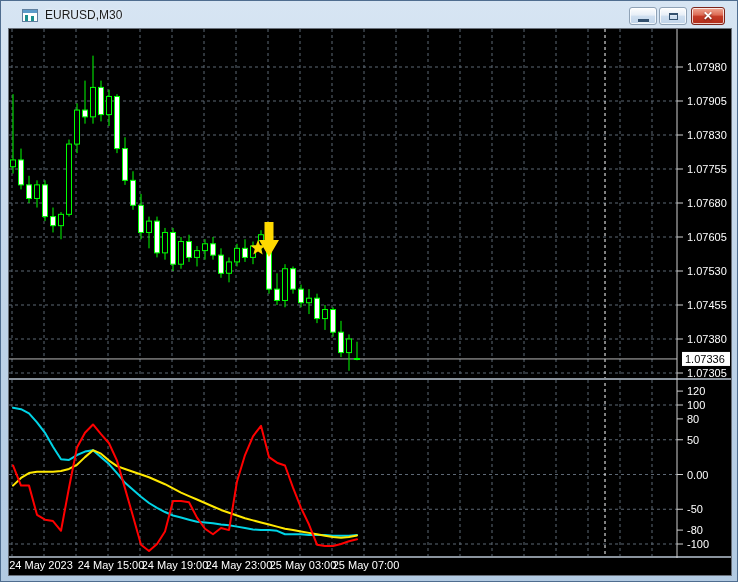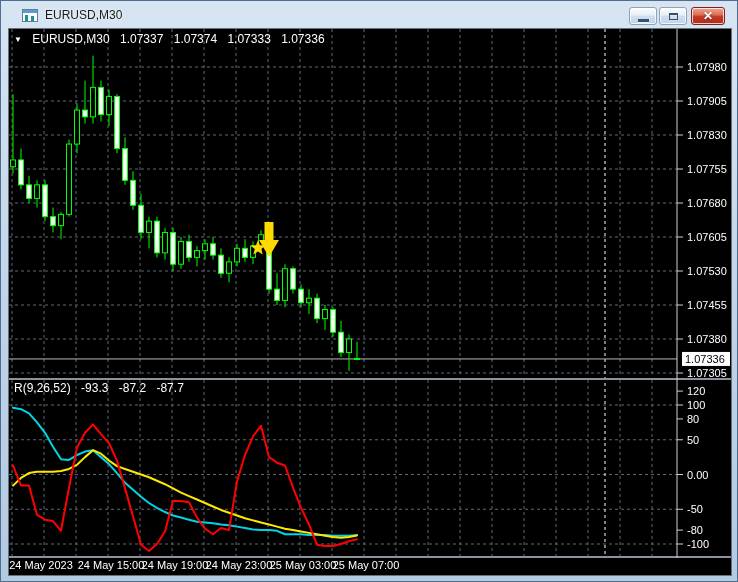--- a/index.html
+++ b/index.html
@@ -251,28 +251,14 @@
       <rect x="681" y="350.9466666666667" width="48" height="14" fill="#ffffff"></rect>
       <text x="684" y="361.9466666666667" font-family="&quot;Liberation Sans&quot;,sans-serif" font-size="11" fill="#000">1.07336</text>
       <text x="40" y="568" text-anchor="middle" font-family="&quot;Liberation Sans&quot;,sans-serif" font-size="11" fill="#FFFFFF">24 May 2023</text>
       <text x="110" y="568" text-anchor="middle" font-family="&quot;Liberation Sans&quot;,sans-serif" font-size="11" fill="#FFFFFF">24 May 15:00</text>
       <text x="174" y="568" text-anchor="middle" font-family="&quot;Liberation Sans&quot;,sans-serif" font-size="11" fill="#FFFFFF">24 May 19:00</text>
       <text x="238" y="568" text-anchor="middle" font-family="&quot;Liberation Sans&quot;,sans-serif" font-size="11" fill="#FFFFFF">24 May 23:00</text>
       <text x="302" y="568" text-anchor="middle" font-family="&quot;Liberation Sans&quot;,sans-serif" font-size="11" fill="#FFFFFF">25 May 03:00</text>
       <text x="365" y="568" text-anchor="middle" font-family="&quot;Liberation Sans&quot;,sans-serif" font-size="11" fill="#FFFFFF">25 May 07:00</text>
     </svg>
 
-  <div class="hdr" id="main-hdr">
-    <span class="tri">▼</span>
-    <span>EURUSD,M30</span>
-    <span>1.07337</span>
-    <span>1.07374</span>
-    <span>1.07333</span>
-    <span>1.07336</span>
-  </div>
-
-  <div class="hdr" id="ind-hdr">
-    <span>R(9,26,52)</span>
-    <span>-93.3</span>
-    <span>-87.2</span>
-    <span>-87.7</span>
-  </div>
+
 </div>
 
 </body></html>

